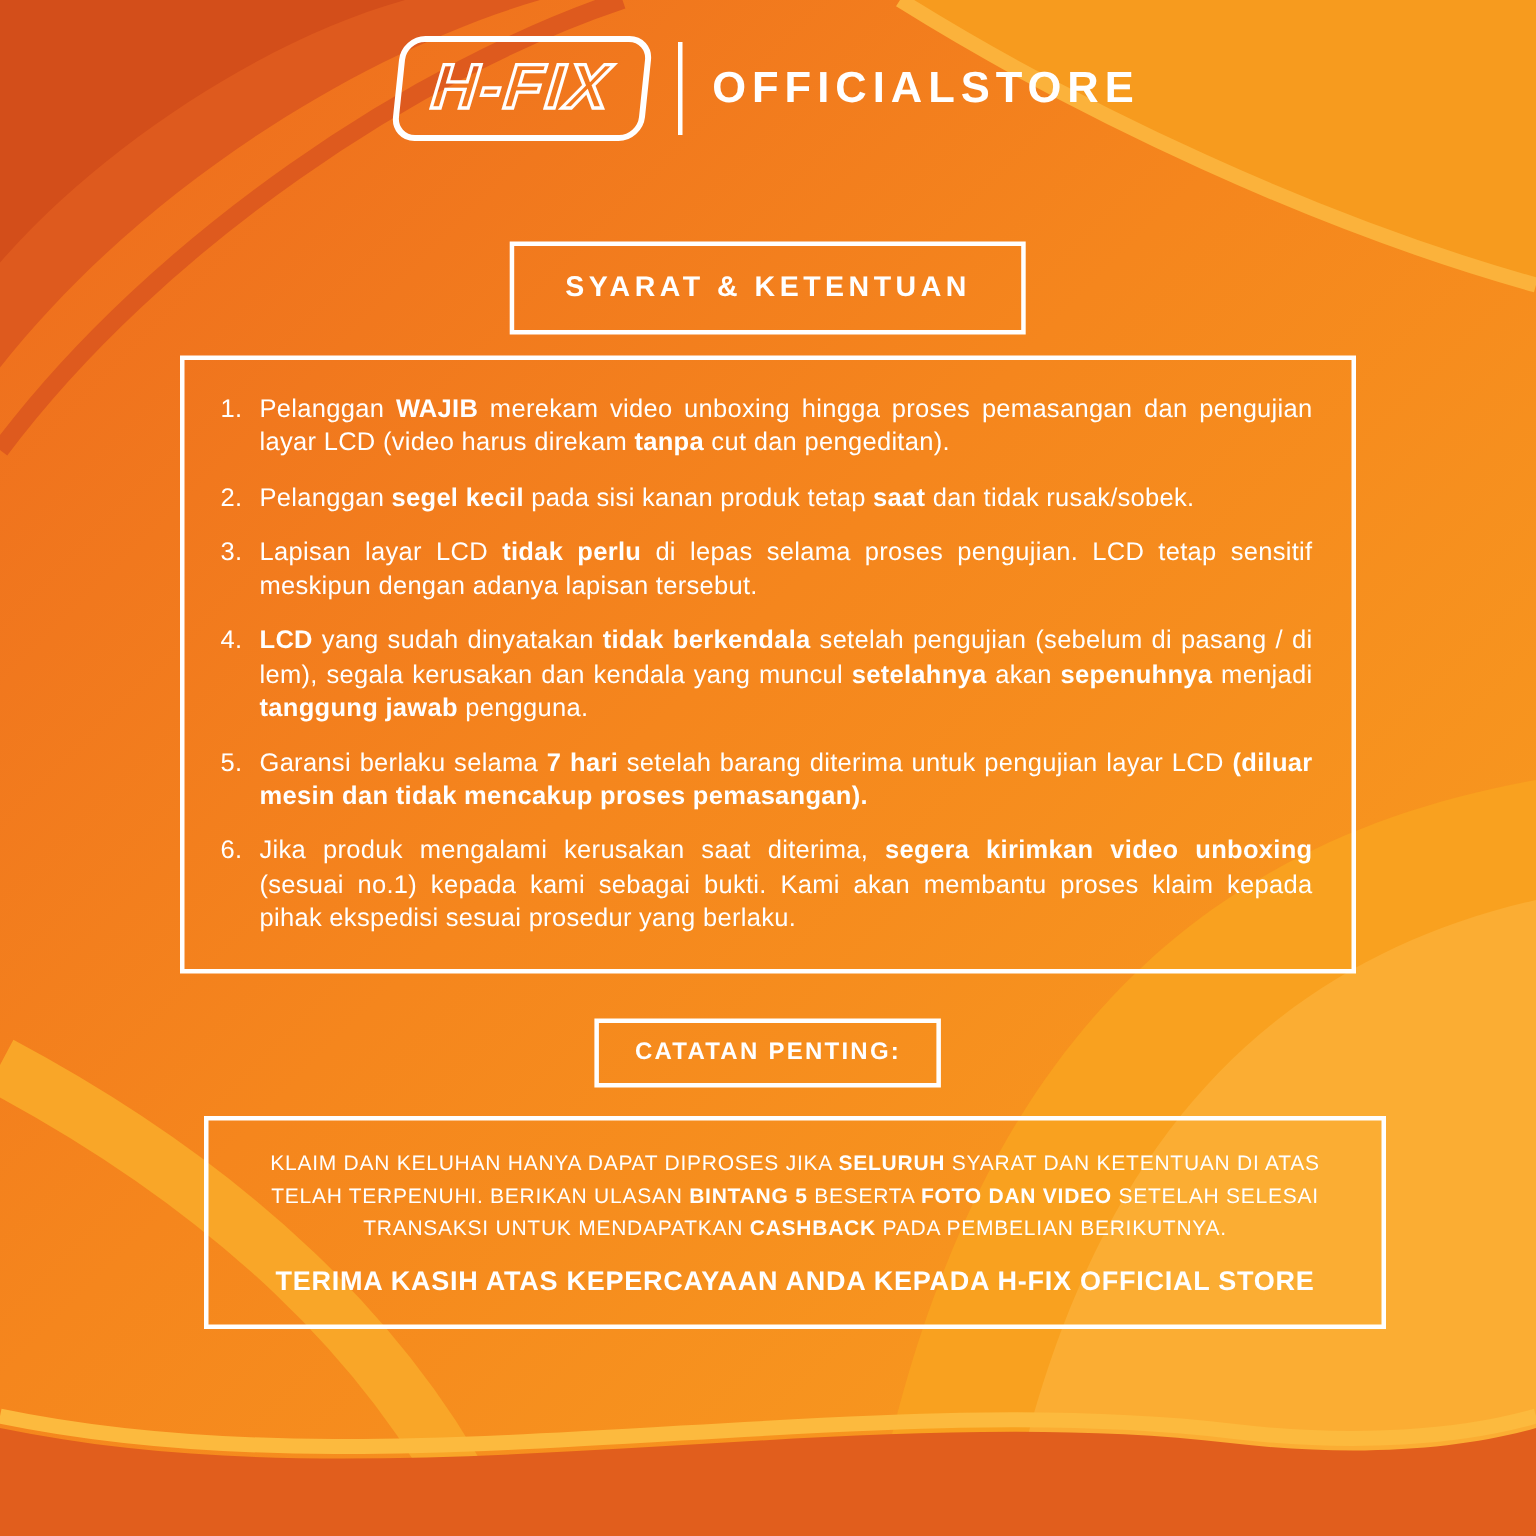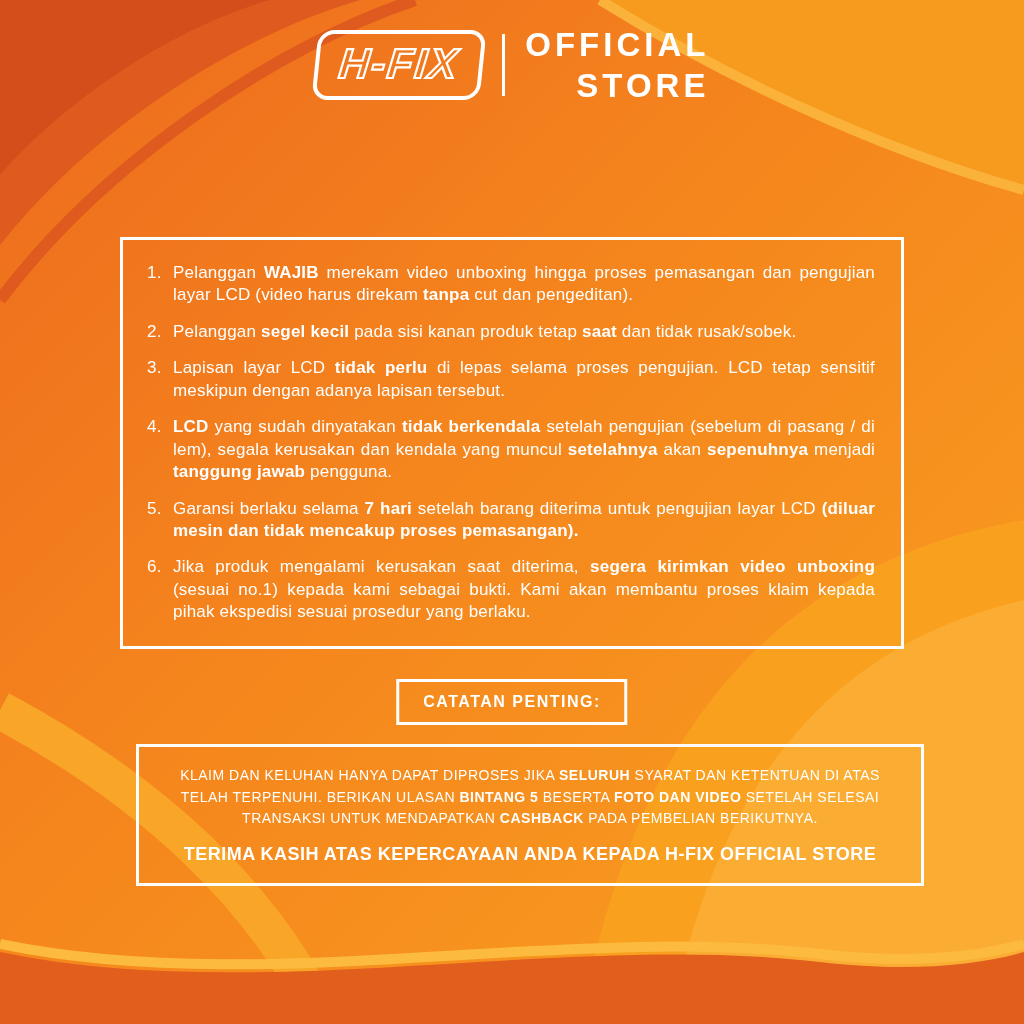--- a/index.html
+++ b/index.html
@@ -55,22 +55,21 @@
   @supports not (-webkit-text-stroke: 2px #fff) {
     .logo-text { color: #ffffff; }
   }
   .logo-divider {
     width: 3px;
     height: 62px;
     background: #ffffff;
   }
   .store-text {
     display: flex;
-    flex-direction: column;
-    font-size: 33px;
+    font-size: 29px;
     font-weight: bold;
     letter-spacing: 4px;
     line-height: 1.25;
     text-align: right;
   }
 
   
   .title-box {
     top: 161px;
     left: 50%;
@@ -180,20 +179,23 @@
     <div class="logo-box">
       <span class="logo-text">H-FIX</span>
     </div>
     <div class="logo-divider"></div>
     <div class="store-text">
       <span>OFFICIAL</span>
       <span>STORE</span>
     </div>
   </div>
 
+  <div class="layer title-box">
+    <span>SYARAT &amp; KETENTUAN</span>
+  </div>
 
   <div class="layer terms-box">
     <div id="terms-list">
         <div class="term-item">
           <span class="term-num">1.</span>
           <span class="term-text"><span>Pelanggan </span><span class="bold">WAJIB</span><span> merekam video unboxing hingga proses pemasangan dan pengujian layar LCD (video harus direkam </span><span class="bold">tanpa</span><span> cut dan pengeditan).</span></span>
         </div>
         <div class="term-item">
           <span class="term-num">2.</span>
           <span class="term-text"><span>Pelanggan </span><span class="bold">segel kecil</span><span> pada sisi kanan produk tetap </span><span class="bold">saat</span><span> dan tidak rusak/sobek.</span></span>

